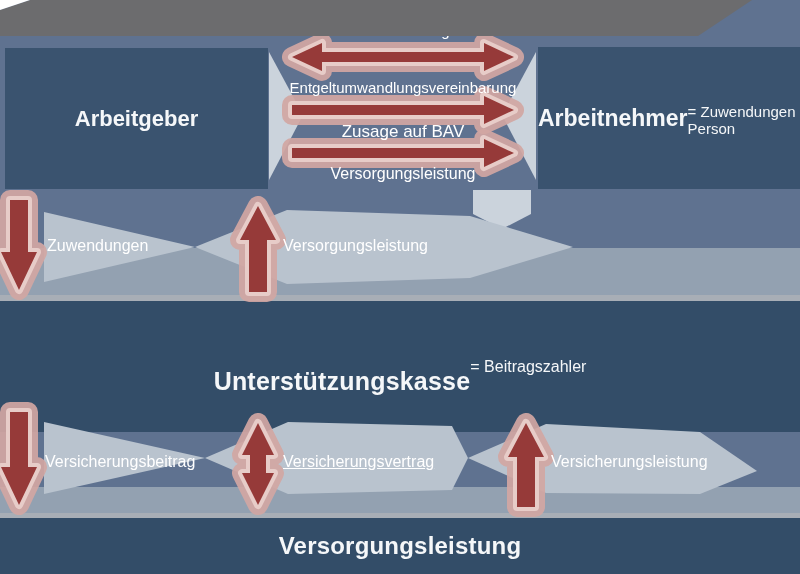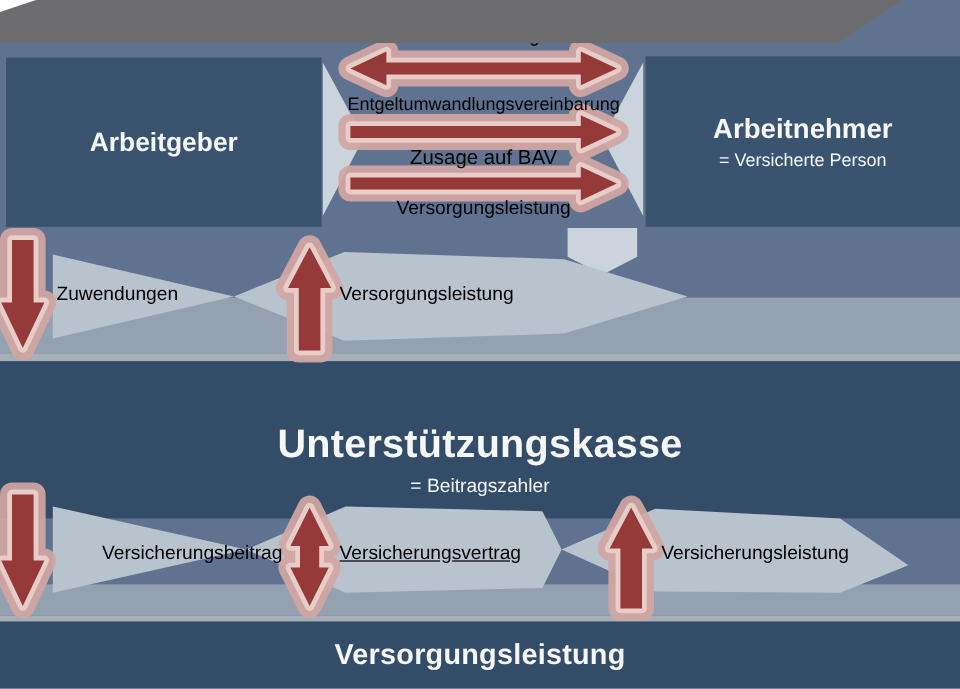--- a/index.html
+++ b/index.html
@@ -14,65 +14,65 @@
   .band-navy{background:#334d68;}
   .band-light{background:#93a1b1;}
   .strip-gray{background:#a8aeb6;}
   .header-gray{
     background:#6c6c6e;
     clip-path:polygon(0 10px,30px 0,752px 0,698px 100%,0 100%);
   }
   .corner-white{background:#ffffff;clip-path:polygon(0 0,100% 0,0 100%);}
   
   .t-white{color:#f5f7f9;}
-  .t-navy{color:#000000;}
+  .t-navy{color:#ffffff;}
   .title-lg{font-weight:bold;font-size:24px;letter-spacing:.2px;}
   .title-md{font-weight:bold;font-size:22px;}
   .sub{font-size:15px;}
   .roles div{font-size:16px;line-height:22px;text-align:center;}
   .flowlabel{font-size:16px;white-space:nowrap;}
   .center{display:flex;align-items:center;justify-content:center;text-align:left;}
-  .col{display:flex;flex-direction:column;align-items:center;justify-content:center;}
+  .col{display:flex;flex-direction:row;align-items:center;justify-content:center;}
   
   svg{position:absolute;left:0;top:0;}
   .wedge{fill:#cbd3dc;}
   .beam{fill:#b9c3ce;}
   .halo-o{fill:#d2a7a3;stroke:#d2a7a3;stroke-width:20;stroke-linejoin:round;opacity:.92;}
   .halo-i{fill:#e7ccc8;stroke:#e7ccc8;stroke-width:8;stroke-linejoin:round;}
   .abody{fill:#963a39;}
   .z1{z-index:1}.z2{z-index:2}.z3{z-index:3}.z4{z-index:4}.z5{z-index:5}
 </style>
 </head>
 <body>
 
 <div id="stage">
 
   <div class="abs band-light z1" style="left:0;top:248px;width:800px;height:47px;"></div>
   <div class="abs strip-gray z1" style="left:0;top:295px;width:800px;height:6px;"></div>
 
   <div class="abs band-navy z1 col" style="left:0;top:301px;width:800px;height:131px;">
-    <div class="t-white title-lg" style="font-size:33px;margin-bottom:6px;margin-top:35px;">Unterstützungskasse</div>
+    <div class="t-white title-lg" style="font-size:25px;margin-bottom:6px;margin-top:35px;">Unterstützungskasse</div>
     <div class="roles t-white">
       <div>= Beitragszahler</div>
     </div>
   </div>
 
   <div class="abs band-light z1" style="left:0;top:487px;width:800px;height:26px;"></div>
   <div class="abs strip-gray z1" style="left:0;top:513px;width:800px;height:5px;"></div>
 
   <div class="abs band-navy z1 center" style="left:0;top:518px;width:800px;height:56px;">
     <div class="t-white title-lg">Versorgungsleistung</div>
   </div>
 
   <div class="abs box-navy z1 center" style="left:5px;top:48px;width:263px;height:141px;">
     <div class="t-white title-md">Arbeitgeber</div>
   </div>
   <div class="abs box-navy z1 col" style="left:538px;top:47px;width:262px;height:142px;">
     <div class="t-white" style="font-weight:bold;font-size:23px;">Arbeitnehmer</div>
-    <div class="t-white sub" style="margin-top:4px;">= Versicherte Person</div>
+    <div class="t-white sub" style="margin-top:4px;">= Zuwendungen Person</div>
   </div>
 
   <svg class="z2" width="800" height="574" viewBox="0 0 800 574">
 
     <g>
       <polygon class="wedge" points="269,52 303,115 269,180"></polygon>
       <polygon class="wedge" points="536,52 502,115 536,180"></polygon>
       <polygon class="wedge" points="473,190 531,190 531,214 502,229 473,214"></polygon>
     </g>
 
@@ -134,20 +134,20 @@
 
   <div class="abs t-navy z3" style="left:271px;top:22px;width:264px;text-align:center;font-size:15px;">Arbeitsvertrag</div>
 
   <div class="abs t-navy z3" style="left:271px;top:79px;width:264px;text-align:center;font-size:15px;white-space:nowrap;">Entgeltumwandlungsvereinbarung</div>
   <div class="abs t-navy z3" style="left:271px;top:122px;width:264px;text-align:center;font-size:17px;">Zusage auf BAV</div>
   <div class="abs t-navy z3" style="left:271px;top:165px;width:264px;text-align:center;font-size:16px;">Versorgungsleistung</div>
 
   <div class="abs t-navy z3 flowlabel" style="left:47px;top:237px;">Zuwendungen</div>
   <div class="abs t-navy z3 flowlabel" style="left:283px;top:237px;">Versorgungsleistung</div>
 
-  <div class="abs t-navy z3 flowlabel" style="left:45px;top:453px;margin-left:40px;">Versicherungsbeitrag</div>
+  <div class="abs t-navy z3 flowlabel" style="left:45px;top:453px;">Versicherungsbeitrag</div>
   <div class="abs t-navy z3 flowlabel" style="left:283px;top:453px;text-decoration:underline;">Versicherungsvertrag</div>
   <div class="abs t-navy z3 flowlabel" style="left:551px;top:453px;">Versicherungsleistung</div>
 
   <div class="abs header-gray z4" style="left:0;top:0;width:800px;height:36px;"></div>
   <div class="abs corner-white z5" style="left:0;top:0;width:30px;height:10px;"></div>
 
 </div>
 
 </body></html>

